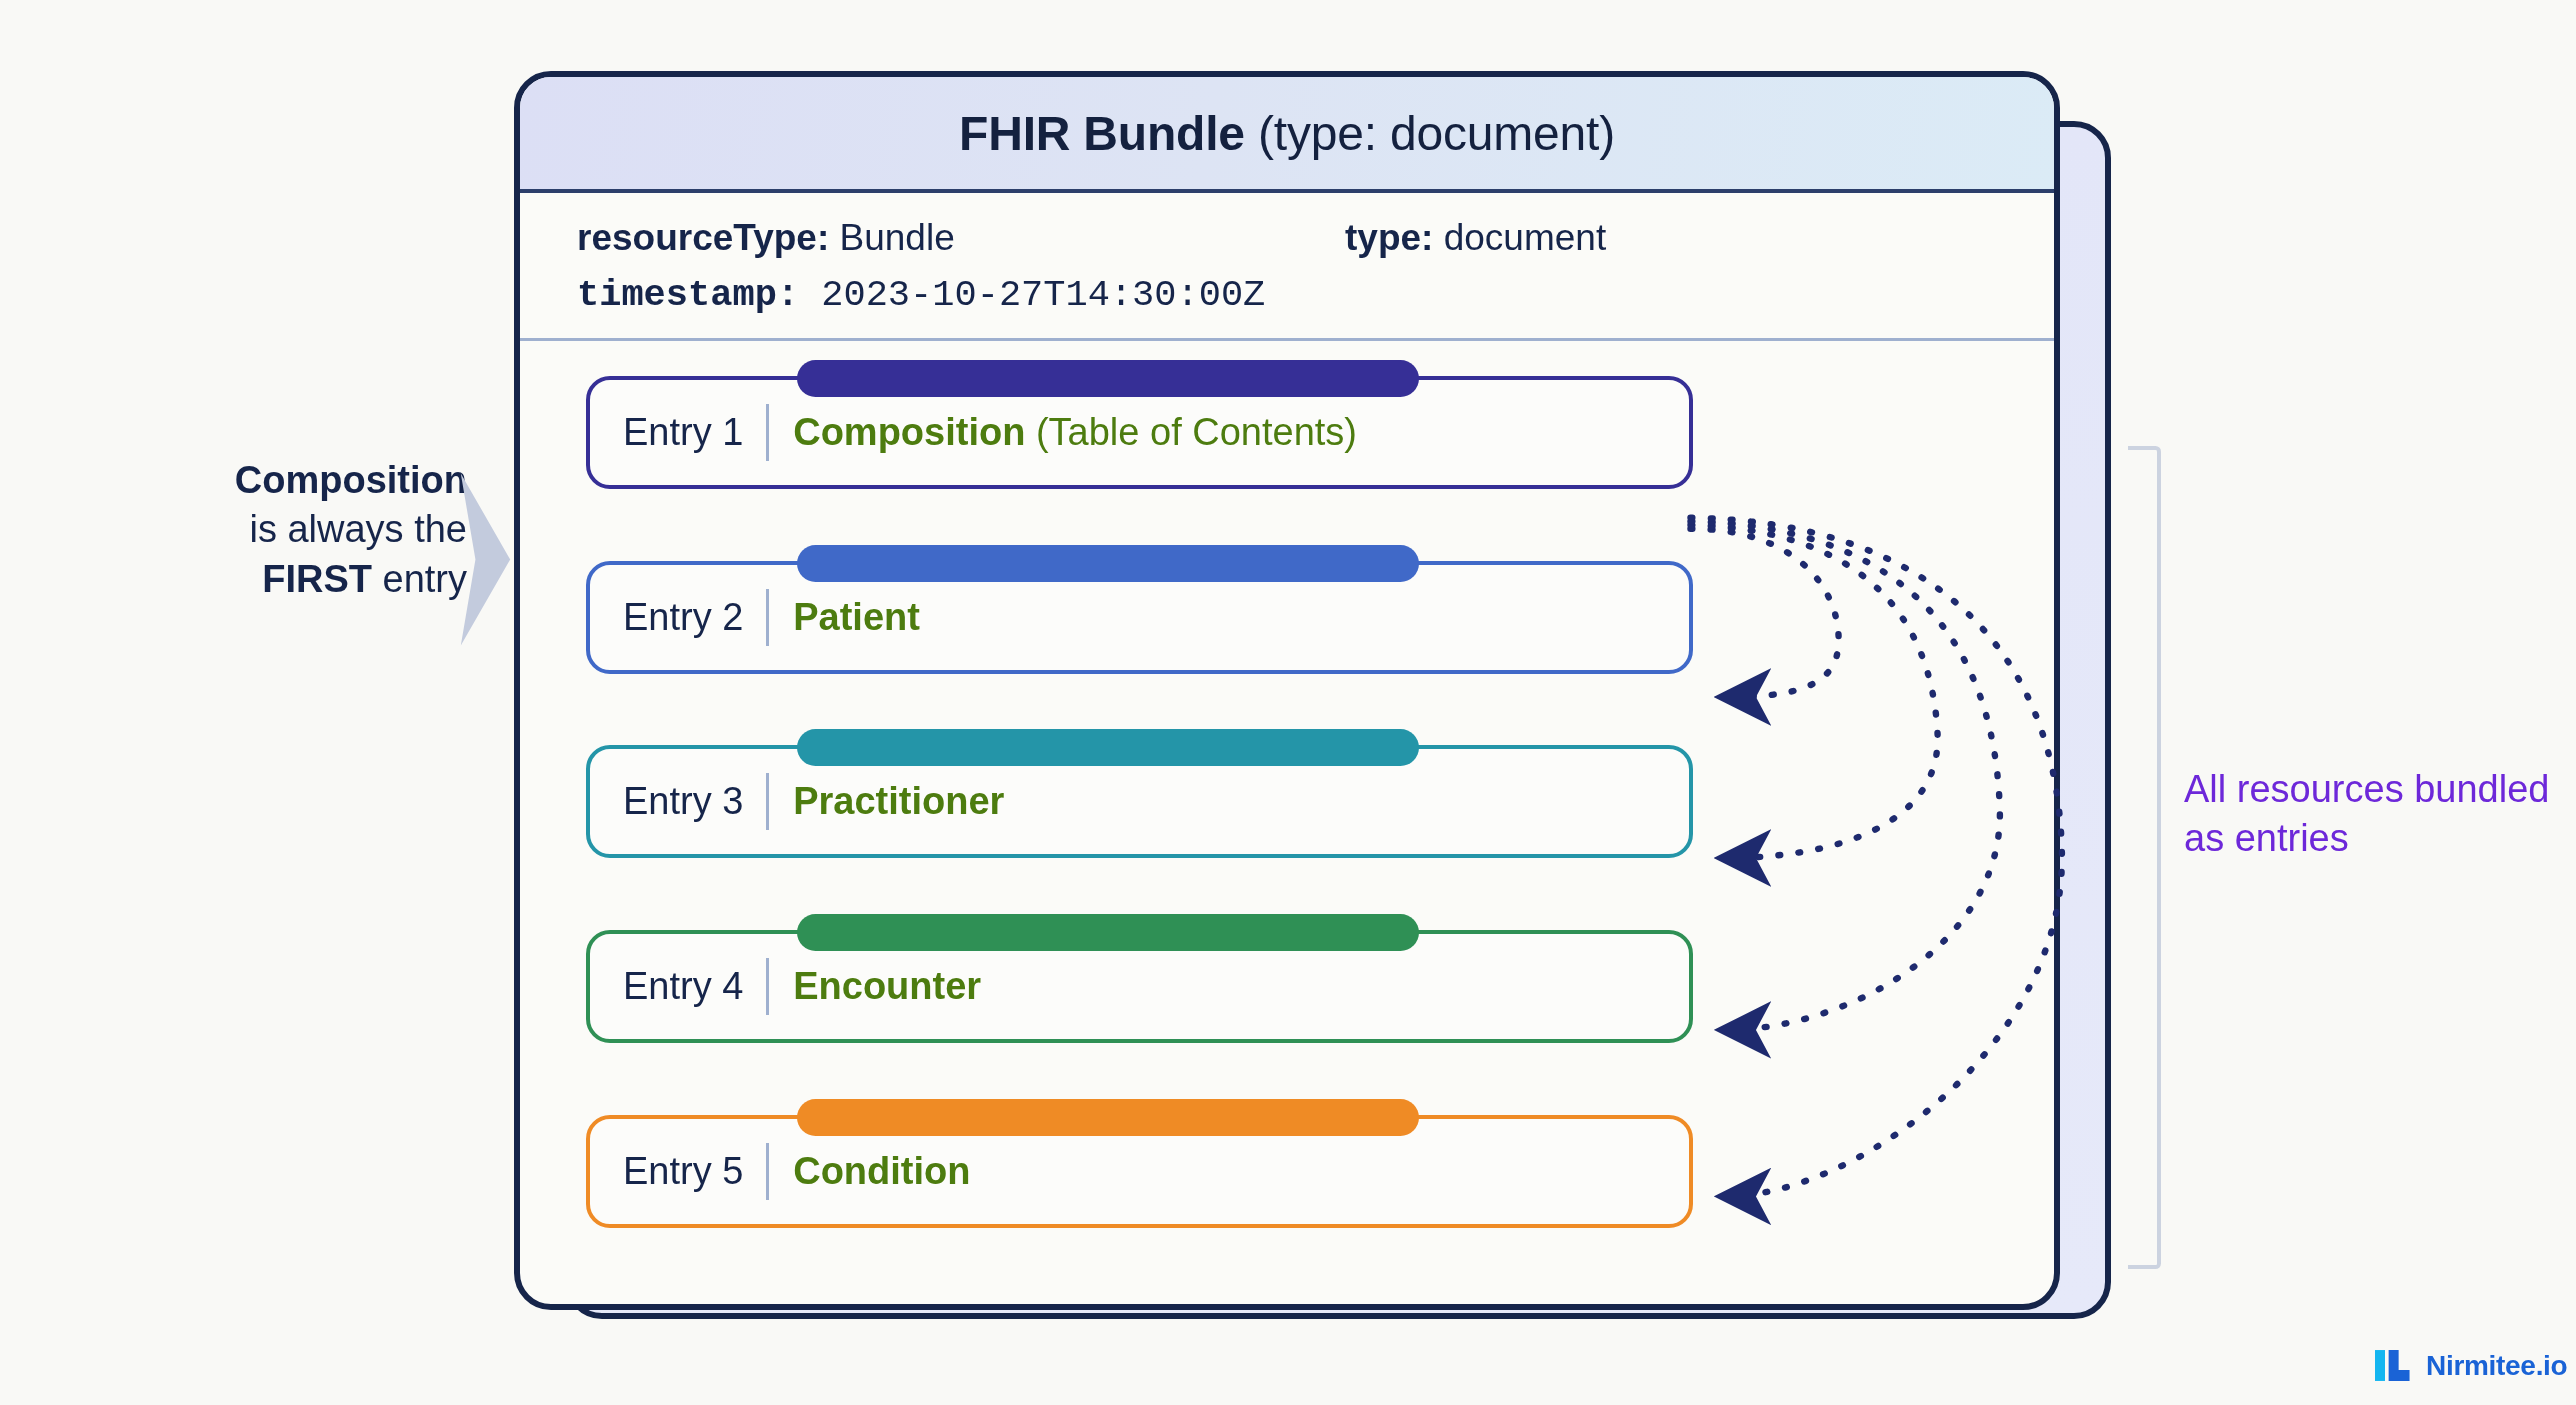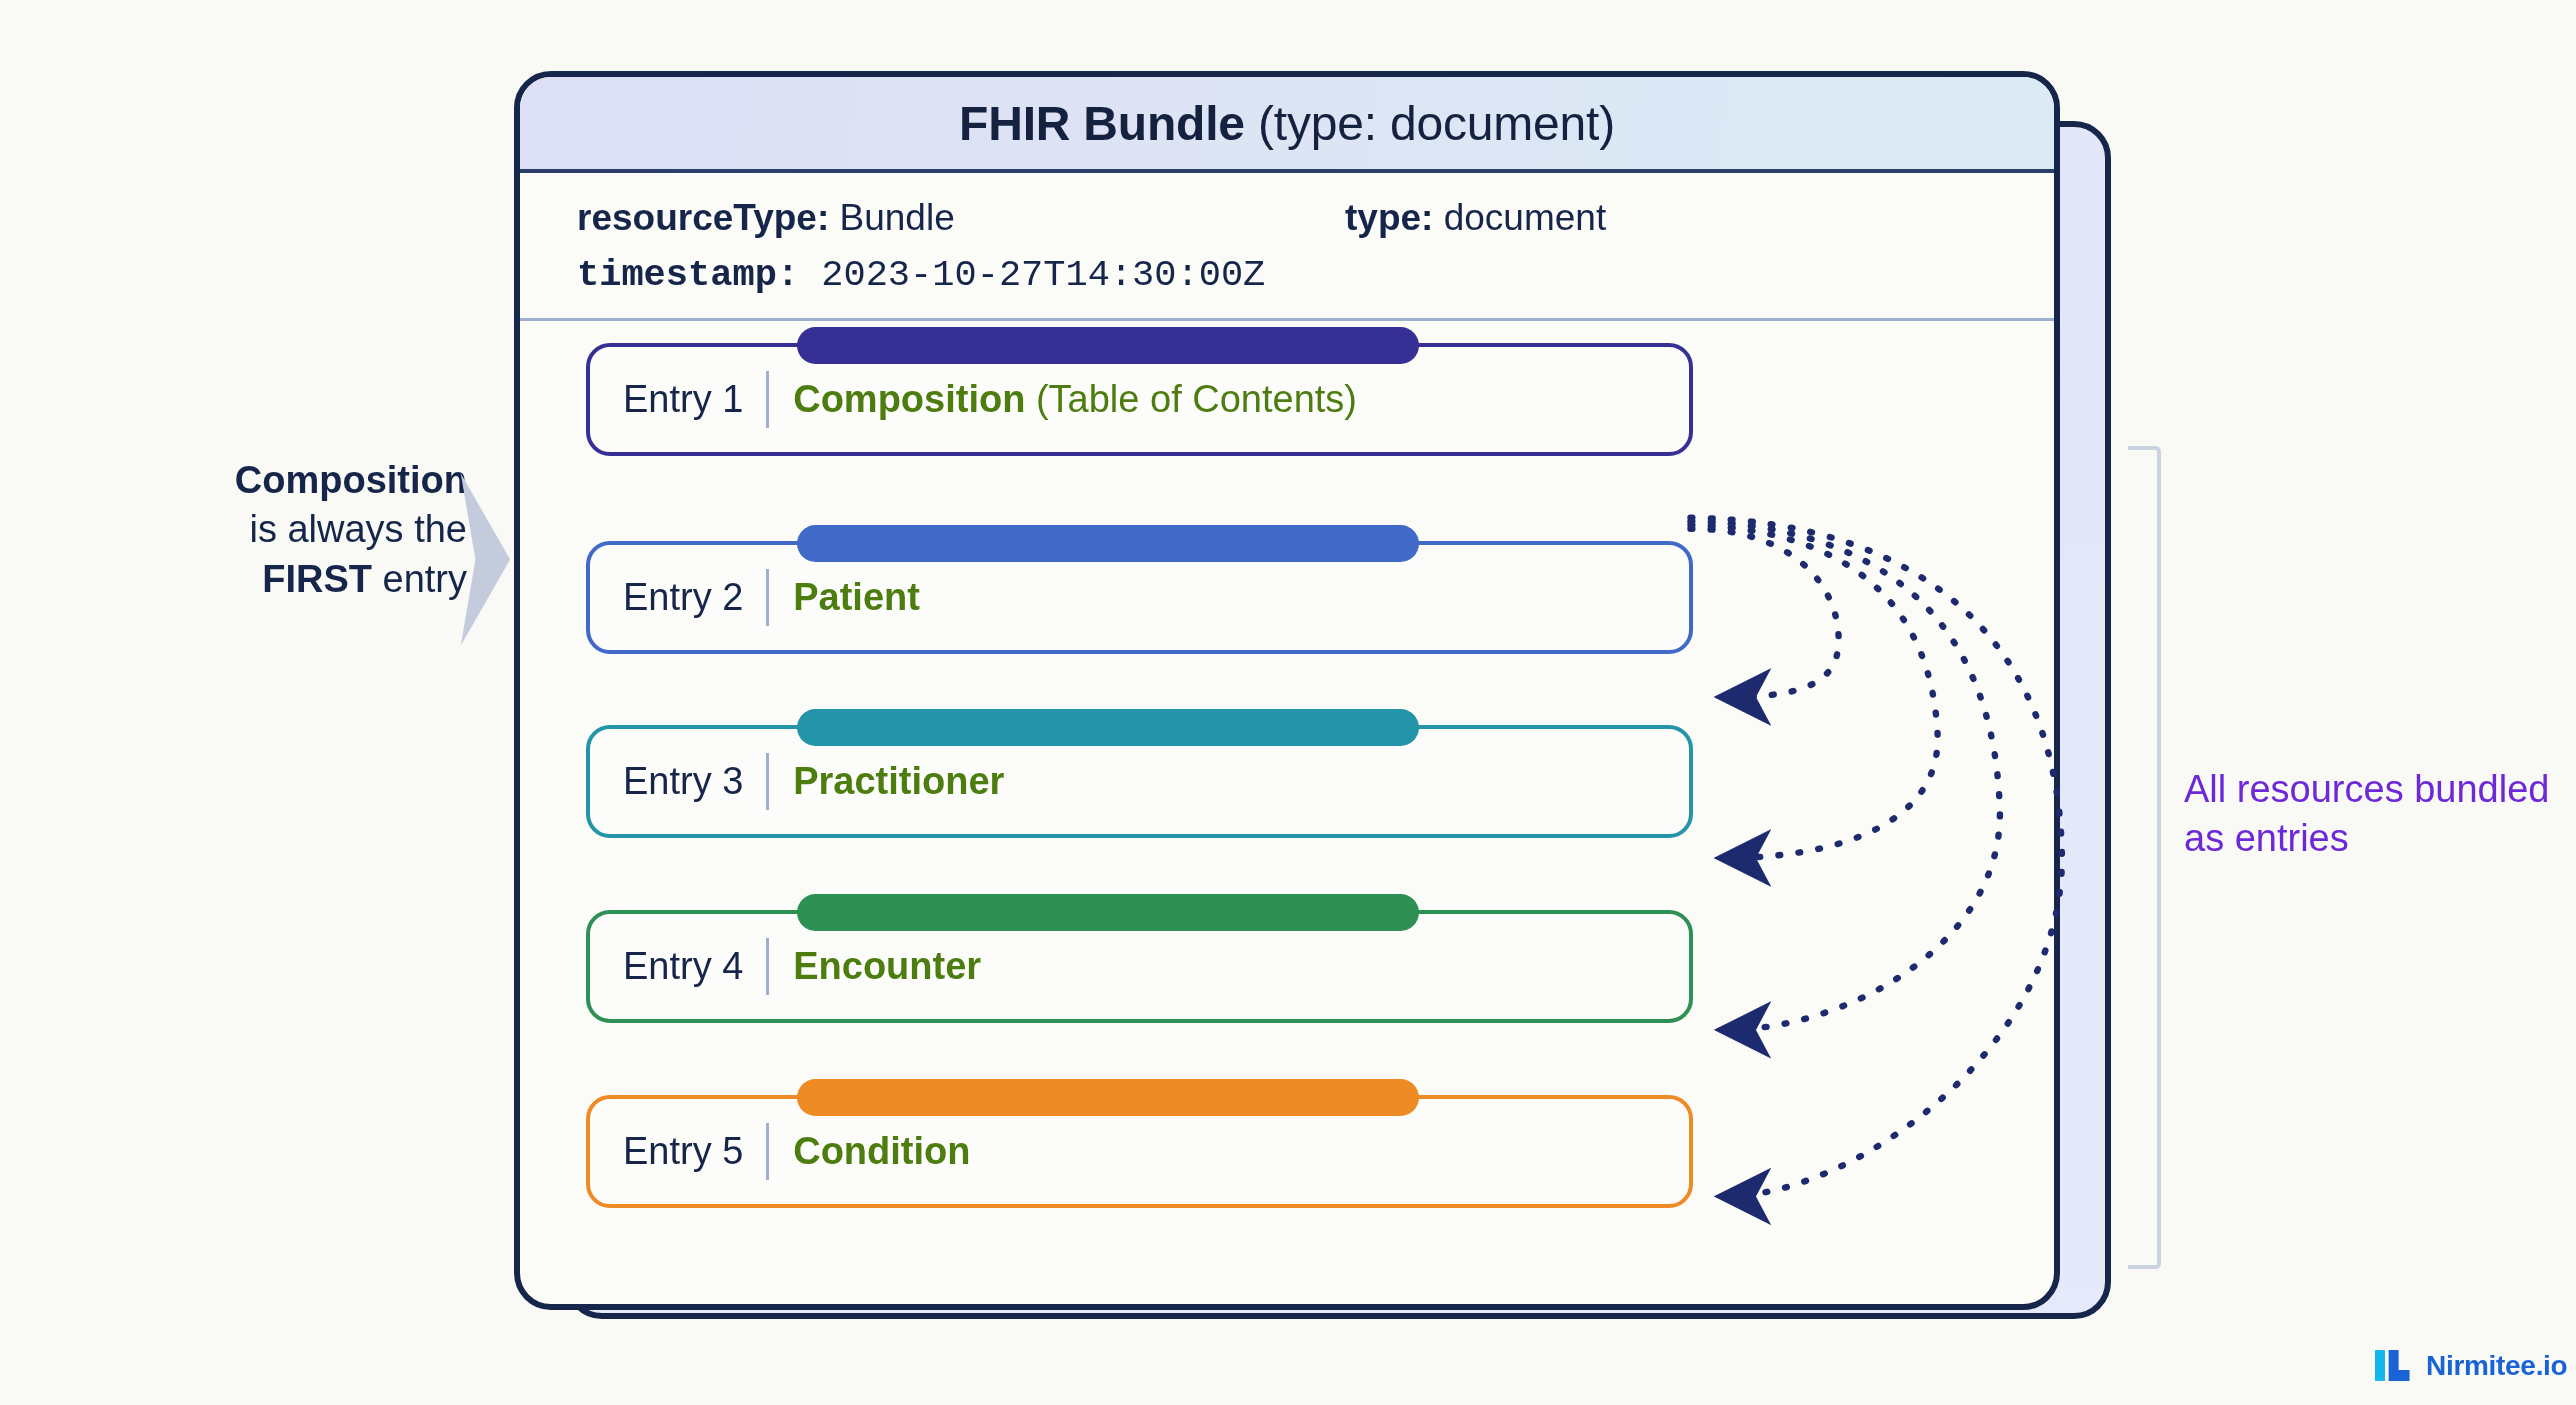--- a/index.html
+++ b/index.html
@@ -31,21 +31,21 @@
     left:514px;top:71px;
     width:1546px;height:1239px;
     border:6.4px solid #16254a;
     border-radius:37px;
     background:#fbfbf8;
     box-sizing:border-box;
     z-index:2;
     overflow:hidden;
   }
   .bundle-header{
-    height:96px;
+    height:116px;
     background:linear-gradient(100deg,#dcdff5 0%,#dde4f4 45%,#dbebf6 100%);
     border-bottom:4.6px solid #2c3f6b;
     display:flex;align-items:center;justify-content:center;
     box-sizing:border-box;
   }
   .bundle-title{
     font-size:48px;
     letter-spacing:-0.2px;
     color:#14213f;
     white-space:nowrap;
@@ -210,21 +210,21 @@
         </div>
       </div>
       <div class="meta-row">
         <div class="meta-cell c1">
           <b>timestamp:</b><span> 2023-10-27T14:30:00Z</span>
         </div>
       </div>
     </div>
 
     <div class="entries" id="entries-host">
-        <div class="entry" style="top: 22px; border-color: rgb(54, 47, 150);">
+        <div class="entry" style="top: 35px; border-color: rgb(54, 47, 150);">
           <div class="entry-pill" style="background: rgb(54, 47, 150);"></div>
           <div class="entry-label">Entry 1</div>
           <div class="entry-sep"></div>
           <div class="entry-name"><b>Composition</b><span> (Table of Contents)</span></div>
         </div>
         <div class="entry" style="top: 220px; border-color: rgb(64, 105, 200);">
           <div class="entry-pill" style="background: rgb(64, 105, 200);"></div>
           <div class="entry-label">Entry 2</div>
           <div class="entry-sep"></div>
           <div class="entry-name"><b>Patient</b><span></span></div>

